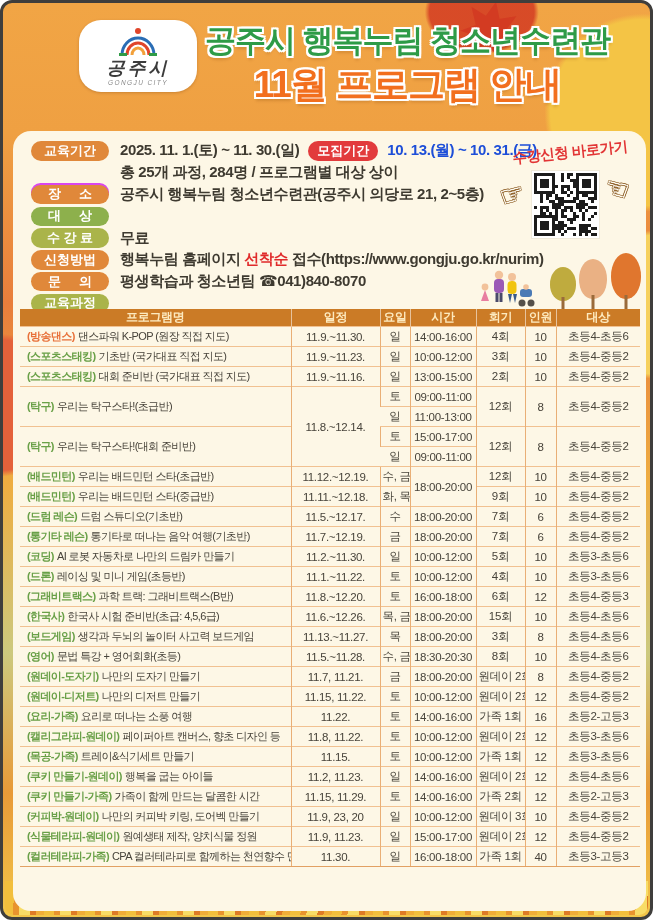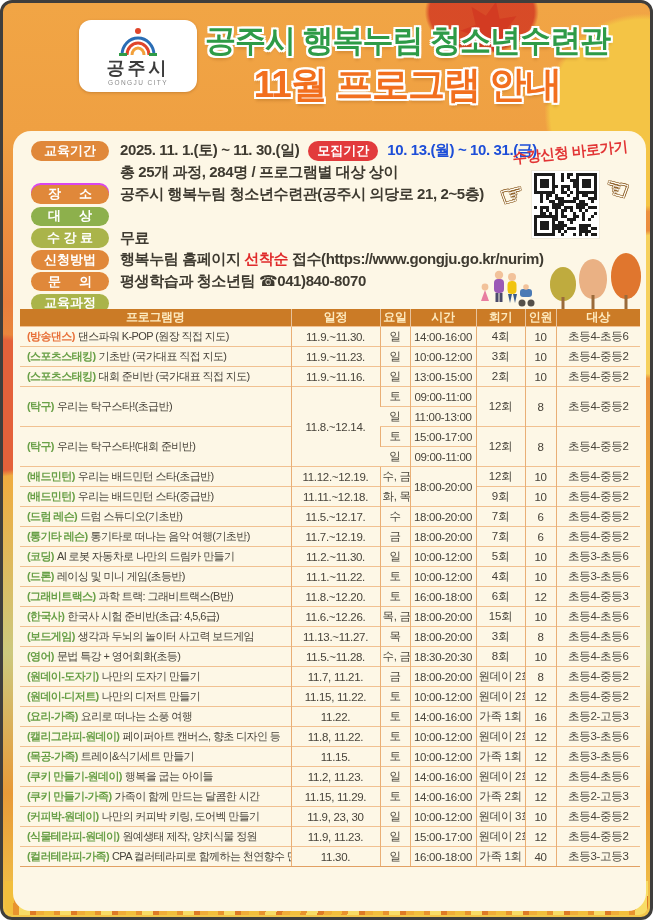--- a/index.html
+++ b/index.html
@@ -17,22 +17,22 @@
   }
   
   .bottom-foliage {
     position:absolute; left:2px; right:2px; bottom:2px; height:34px; z-index:0;
     background:repeating-linear-gradient(94deg,#f2bf3c 0 10px,#e8932e 10px 16px,#f8dc66 16px 27px,#de7b26 27px 33px,#f0ad38 33px 41px);
     border-radius:0 0 9px 9px;
   }
   
   .logo-box {
     position:absolute; left:76px; top:17px; width:118px; height:72px; z-index:3;
-    background:#ffffff; border-radius:12px; display:flex; flex-direction:column;
-    align-items:center; justify-content:center; box-shadow:0 1px 3px rgba(90,40,0,.25);
+    background:#ffffff; border-radius:22px; display:flex; flex-direction:column;
+    align-items:center; justify-content:center; box-shadow:0 1px 3px rgba(90,40,0,.25);font-style:italic;
   }
   .logo-name { font-size:18px; font-weight:700; color:#3c3c3c; letter-spacing:3px; line-height:1; margin-top:2px; }
   .logo-sub  { font-size:6.5px; color:#8a8a8a; letter-spacing:1.4px; margin-top:2px; }
   .titles { position:absolute; left:196px; right:34px; top:20px; text-align:center; z-index:3; }
   .title1 {
     font-size:31px; font-weight:800; color:#2e9b47; letter-spacing:-1px; line-height:1.15;
     text-shadow:-2px -2px 0 #fff,2px -2px 0 #fff,-2px 2px 0 #fff,2px 2px 0 #fff,0 -2px 0 #fff,0 2px 0 #fff,-2px 0 0 #fff,2px 0 0 #fff,0 4px 3px rgba(120,60,0,.22);
   }
   .title2 {
     margin-top:7px; font-size:37px; font-weight:800; color:#f26f1e; letter-spacing:-1px; line-height:1.05;
@@ -863,21 +863,21 @@
               <td class="name"><span class="pre-g">(쿠키 만들기-가족)</span><span>가족이 함께 만드는 달콤한 시간</span></td>
               <td>11.15, 11.29.</td>
               <td>토</td>
               <td>14:00-16:00</td>
               <td>가족 2회</td>
               <td>12</td>
               <td>초등2-고등3</td>
             </tr>
             <tr>
               <td class="name"><span class="pre-g">(커피박-원데이)</span><span>나만의 커피박 키링, 도어벡 만들기</span></td>
-              <td>11.9, 23, 30</td>
+              <td>11.9, 23, 20</td>
               <td>일</td>
               <td>10:00-12:00</td>
               <td>원데이 3회</td>
               <td>10</td>
               <td>초등4-중등2</td>
             </tr>
             <tr>
               <td class="name"><span class="pre-g">(식물테라피-원데이)</span><span>원예생태 제작, 양치식물 정원</span></td>
               <td>11.9, 11.23.</td>
               <td>일</td>

